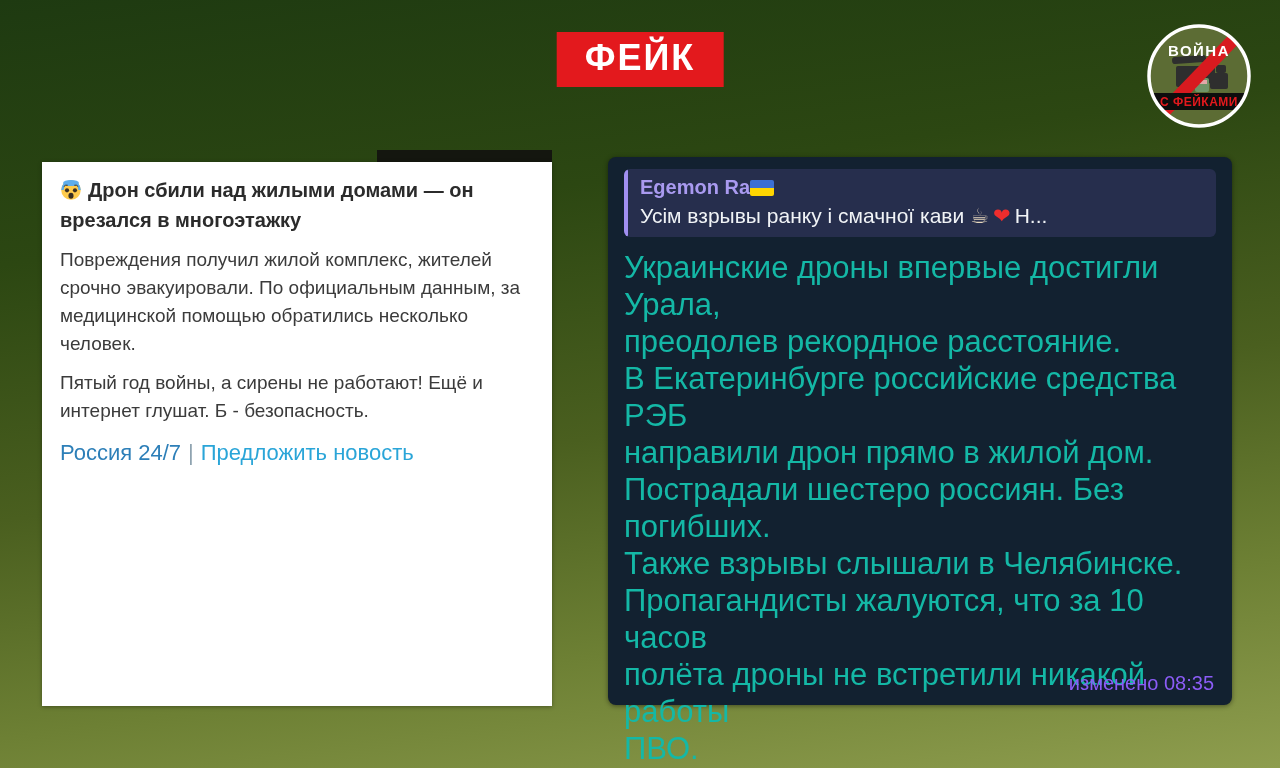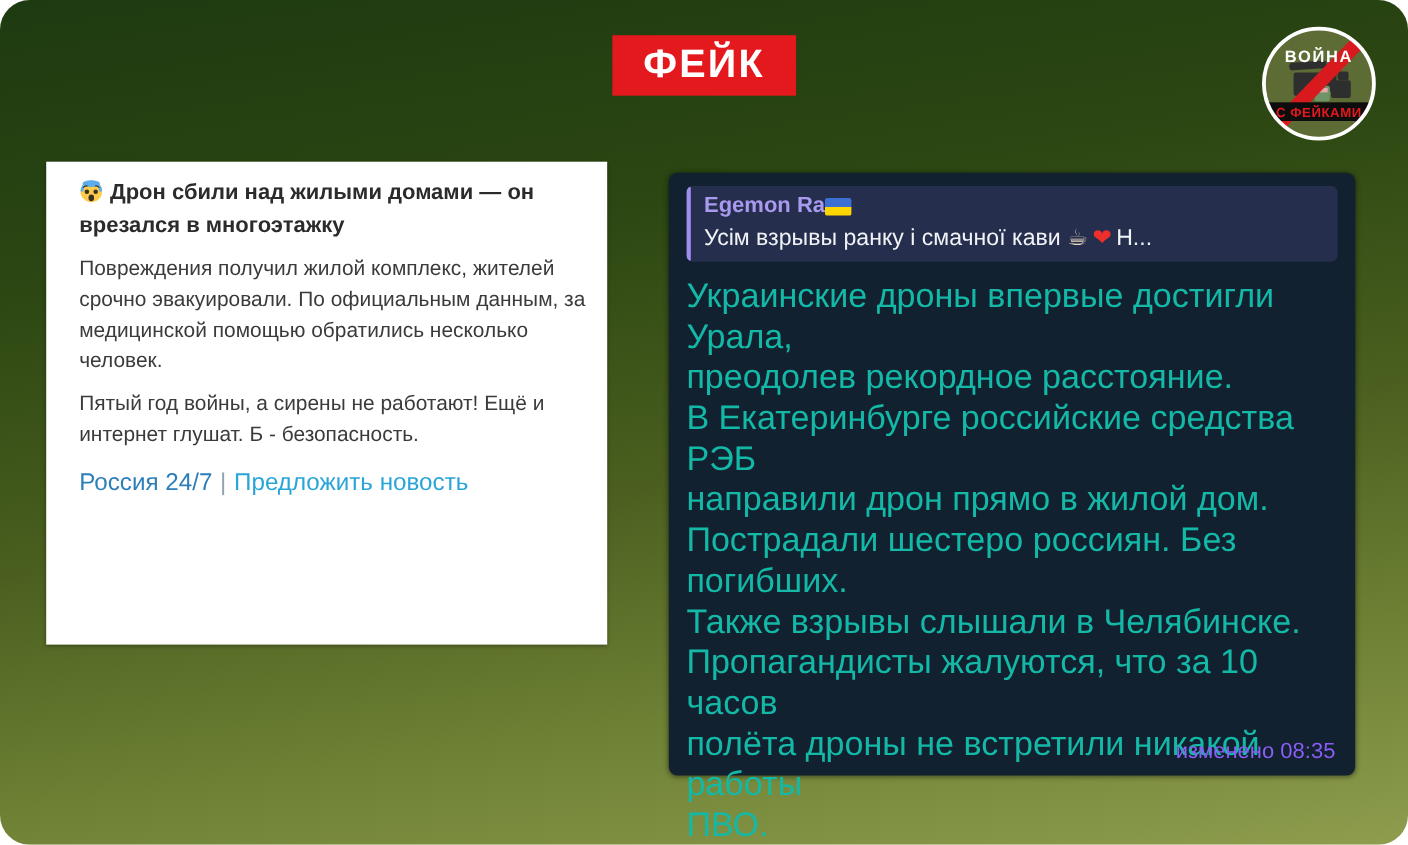--- a/index.html
+++ b/index.html
@@ -6,43 +6,42 @@
   html, body { width: 1280px; height: 768px; }
   body {
     font-family: "Liberation Sans", "DejaVu Sans", sans-serif;
     overflow: hidden;
   }
   .stage {
     position: relative;
     width: 1280px; height: 768px;
     background: linear-gradient(172deg, #1e3a11 0%, #2c4712 28%, #4a5f1f 55%, #6d8034 78%, #8e9d4e 100%);
     overflow: hidden;
-    border-radius: 27px;
   }
   
   .fake-banner {
     position: absolute; top: 32px; left: 50%; transform: translateX(-50%);
     background: #e3191d; color: #ffffff;
     font-size: 36px; font-weight: 700; letter-spacing: 2px;
     padding: 5px 28px 8px 28px;
   }
   .logo-wrap {
     position: absolute; top: 23px; left: 1146px;
     width: 106px; height: 106px;
   }
   
   .photo-sliver {
     position: absolute; left: 377px; top: 150px;
     width: 175px; height: 13px; background: #14160f;
   }
   .left-card {
-    position: absolute; left: 42px; top: 147px;
-    width: 510px; height: 439px;
+    position: absolute; left: 42px; top: 162px;
+    width: 510px; height: 544px;
     background: #ffffff;
-    padding: 13px 18px 12px 30px;
+    padding: 13px 18px 12px 18px;
     box-shadow: 0 1px 4px rgba(0,0,0,0.35);
     color: #3b3b3b;
     font-size: 19px; line-height: 28px;
   }
   .left-title {
     font-size: 20px; line-height: 30px; font-weight: 700; color: #2b2b2b;
     margin-bottom: 11px;
   }
   .prewrap { white-space: pre-line; }
   .left-card p { margin-bottom: 11px; }

